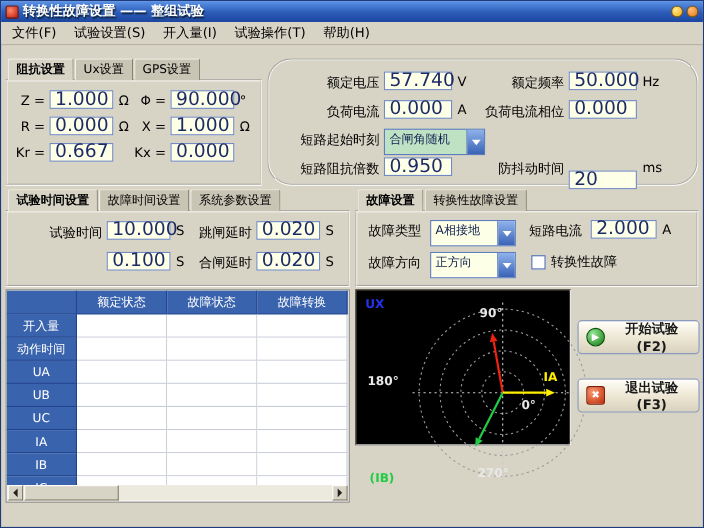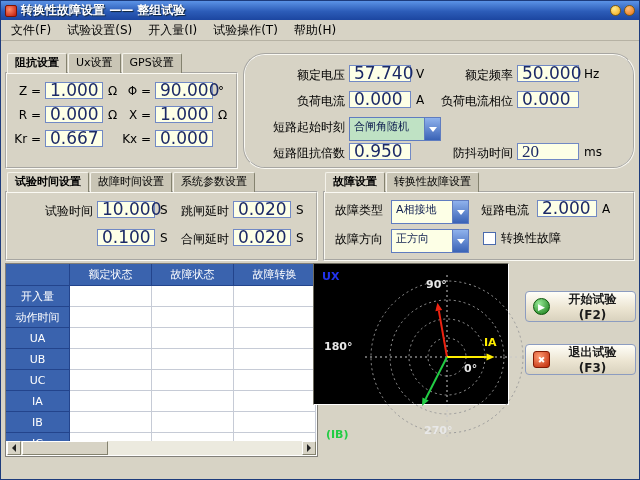--- a/index.html
+++ b/index.html
@@ -56,21 +56,21 @@
   .tc.head { background:#3a63ae; color:#fff; font-size:11px; display:flex; align-items:center; justify-content:center; border-right:1px solid #23448c; border-bottom:1px solid #23448c; white-space:nowrap; }
   .c0 { width:64px; } .c1,.c2,.c3 { width:82px; }
   .hscroll { position:absolute; left:1px; right:1px; bottom:1px; height:14px; background:#eceadf; }
   .sarrow { position:absolute; top:0; width:14px; height:14px; background:#d7d3c5; border:1px solid; border-color:#fff #84826f #84826f #fff; display:flex; align-items:center; justify-content:center; cursor:pointer; }
   .sarrow.left { left:0; } .sarrow.right { right:0; }
   .tri-l { width:0;height:0;border-top:4px solid transparent;border-bottom:4px solid transparent;border-right:4px solid #222; }
   .tri-r { width:0;height:0;border-top:4px solid transparent;border-bottom:4px solid transparent;border-left:4px solid #222; }
   .sthumb { position:absolute; top:0; left:15px; width:86px; height:14px; background:#d7d3c5; border:1px solid; border-color:#fff #84826f #84826f #fff; cursor:grab; }
 
   
-  .polar { position:absolute; left:312px; top:222px; width:196px; height:142px; background:#000; border:1px solid; border-color:#6e6c60 #fff #fff #6e6c60;padding-left:37px; }
+  .polar { position:absolute; left:322px; top:222px; width:196px; height:142px; background:#000; border:1px solid; border-color:#6e6c60 #fff #fff #6e6c60;padding-left:37px; }
   .polar-label { position:absolute; font-size:11px; font-weight:bold; color:#e8e8e8; white-space:nowrap; }
 
   
   .action { position:absolute; left:524px; width:111px; height:31px; border:1px solid #8c9cc0; border-radius:4px; background:linear-gradient(180deg,#fffef8 0%,#ece5d2 55%,#d9d2be 100%); display:flex; align-items:center; gap:7px; padding:0 7px; font-size:12px; font-weight:bold; color:#1a1a1a; cursor:pointer; font-family:inherit; }
   .action.disabled { color:#8e8c80; cursor:default; }
   .aicon { width:17px; height:17px; flex:0 0 auto; display:flex; align-items:center; justify-content:center; color:#fff; font-size:9px; }
   .aicon.start { border-radius:50%; background:radial-gradient(circle at 35% 30%,#96e896,#127812); border:1px solid #0a540a; }
   .aicon.start::before { content:"▶"; }
   .aicon.exit { border-radius:3px; background:radial-gradient(circle at 35% 30%,#ff9a70,#bc2808); border:1px solid #801a04; }
   .aicon.exit::before { content:"✖"; }
@@ -153,21 +153,21 @@
         <span class="dd-text">合闸角随机</span>
         <span class="dd-btn">
             <span class="dd-arrow"></span>
           </span>
       </div>
 
       <span class="flabel" style="left:6px;top:90px;width:94px;">短路阻抗倍数</span>
       <span class="fbox" style="left:104px;top:88px;width:62px;">0.950</span>
 
       <span class="flabel" style="left:148px;top:90px;width:120px;">防抖动时间</span>
-      <span class="fbox" style="left:272px;top:88px;width:62px;font-family:Liberation Serif, serif;">20</span>
+      <span class="fbox" style="left:272px;top:100px;width:62px;">20</span>
       <span class="funit" style="left:339px;top:90px;">ms</span>
     </div>
 
     <div class="tabpanel" style="left:4px;top:131px;width:313px;height:89px;">
       <div class="tabstrip">
         <span class="tab active">试验时间设置</span>
         <span class="tab">故障时间设置</span>
         <span class="tab">系统参数设置</span>
       </div>
       <div class="gbox">

